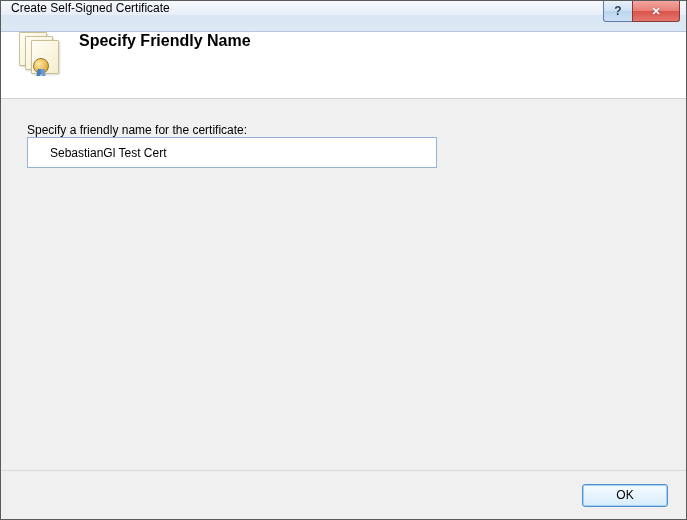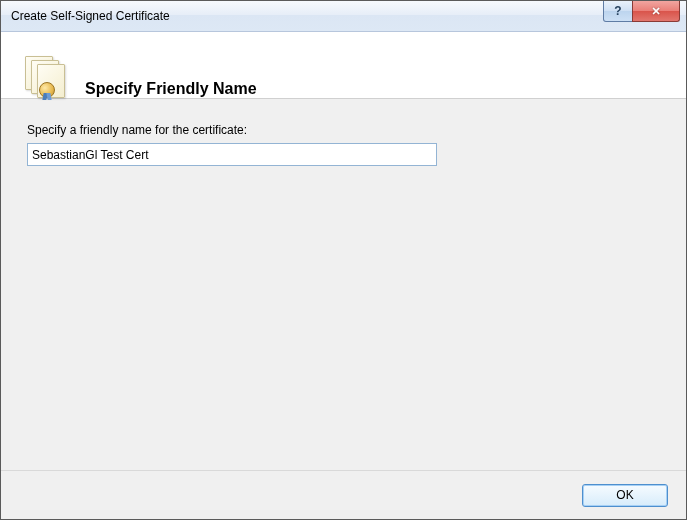--- a/index.html
+++ b/index.html
@@ -20,21 +20,21 @@
     display: flex;
     flex-direction: column;
     background: #f0f0f0;
   }
   
   .titlebar {
     height: 30px;
     background: linear-gradient(to bottom, #f6f9fd 0%, #e7eef8 45%, #dbe6f4 46%, #dde8f5 100%);
     border-bottom: 1px solid #b7c6dc;
     display: flex;
-    align-items: center;
+    align-items: flex-start;
     padding-left: 10px;
     position: relative;
   }
   .titlebar .title-text {
     color: #000;
     font-size: 12px;
   }
   .titlebar .controls {
     position: absolute;
     right: 0;
@@ -73,22 +73,22 @@
     color: #fff;
     text-shadow: 0 0 2px rgba(0,0,0,0.4);
     font-size: 11px;
   }
   
   .header-band {
     height: 66px;
     background: #ffffff;
     border-bottom: 1px solid #d0d0d0;
     display: flex;
-    align-items: flex-end;
-    padding-left: 24px;
+    align-items: flex-start;
+    padding-left: 18px;
     gap: 18px;
   }
   .cert-icon {
     width: 42px;
     height: 42px;
     position: relative;
   }
   .cert-sheet {
     position: absolute;
     width: 26px;
@@ -136,30 +136,29 @@
     padding: 24px 26px 10px 26px;
     background: #f0f0f0;
     color: #000;
   }
   .instruction {
     margin-bottom: 20px;
     line-height: 1.4;
     max-width: 590px;
   }
   .label {
-    margin-bottom: 6px;
   }
   .text-input {
     width: 410px;
-    height: 23px;
+    height: 31px;
     border: 1px solid #93b4d4;
     background: #fff;
     font-family: inherit;
     font-size: 12px;
-    padding: 0 4px;
+    padding: 0 22px;
     box-sizing: border-box;
     outline: none;
     color: #000;
   }
   
   .footer {
     height: 48px;
     border-top: 1px solid #d9d9d9;
     background: #f0f0f0;
     display: flex;

